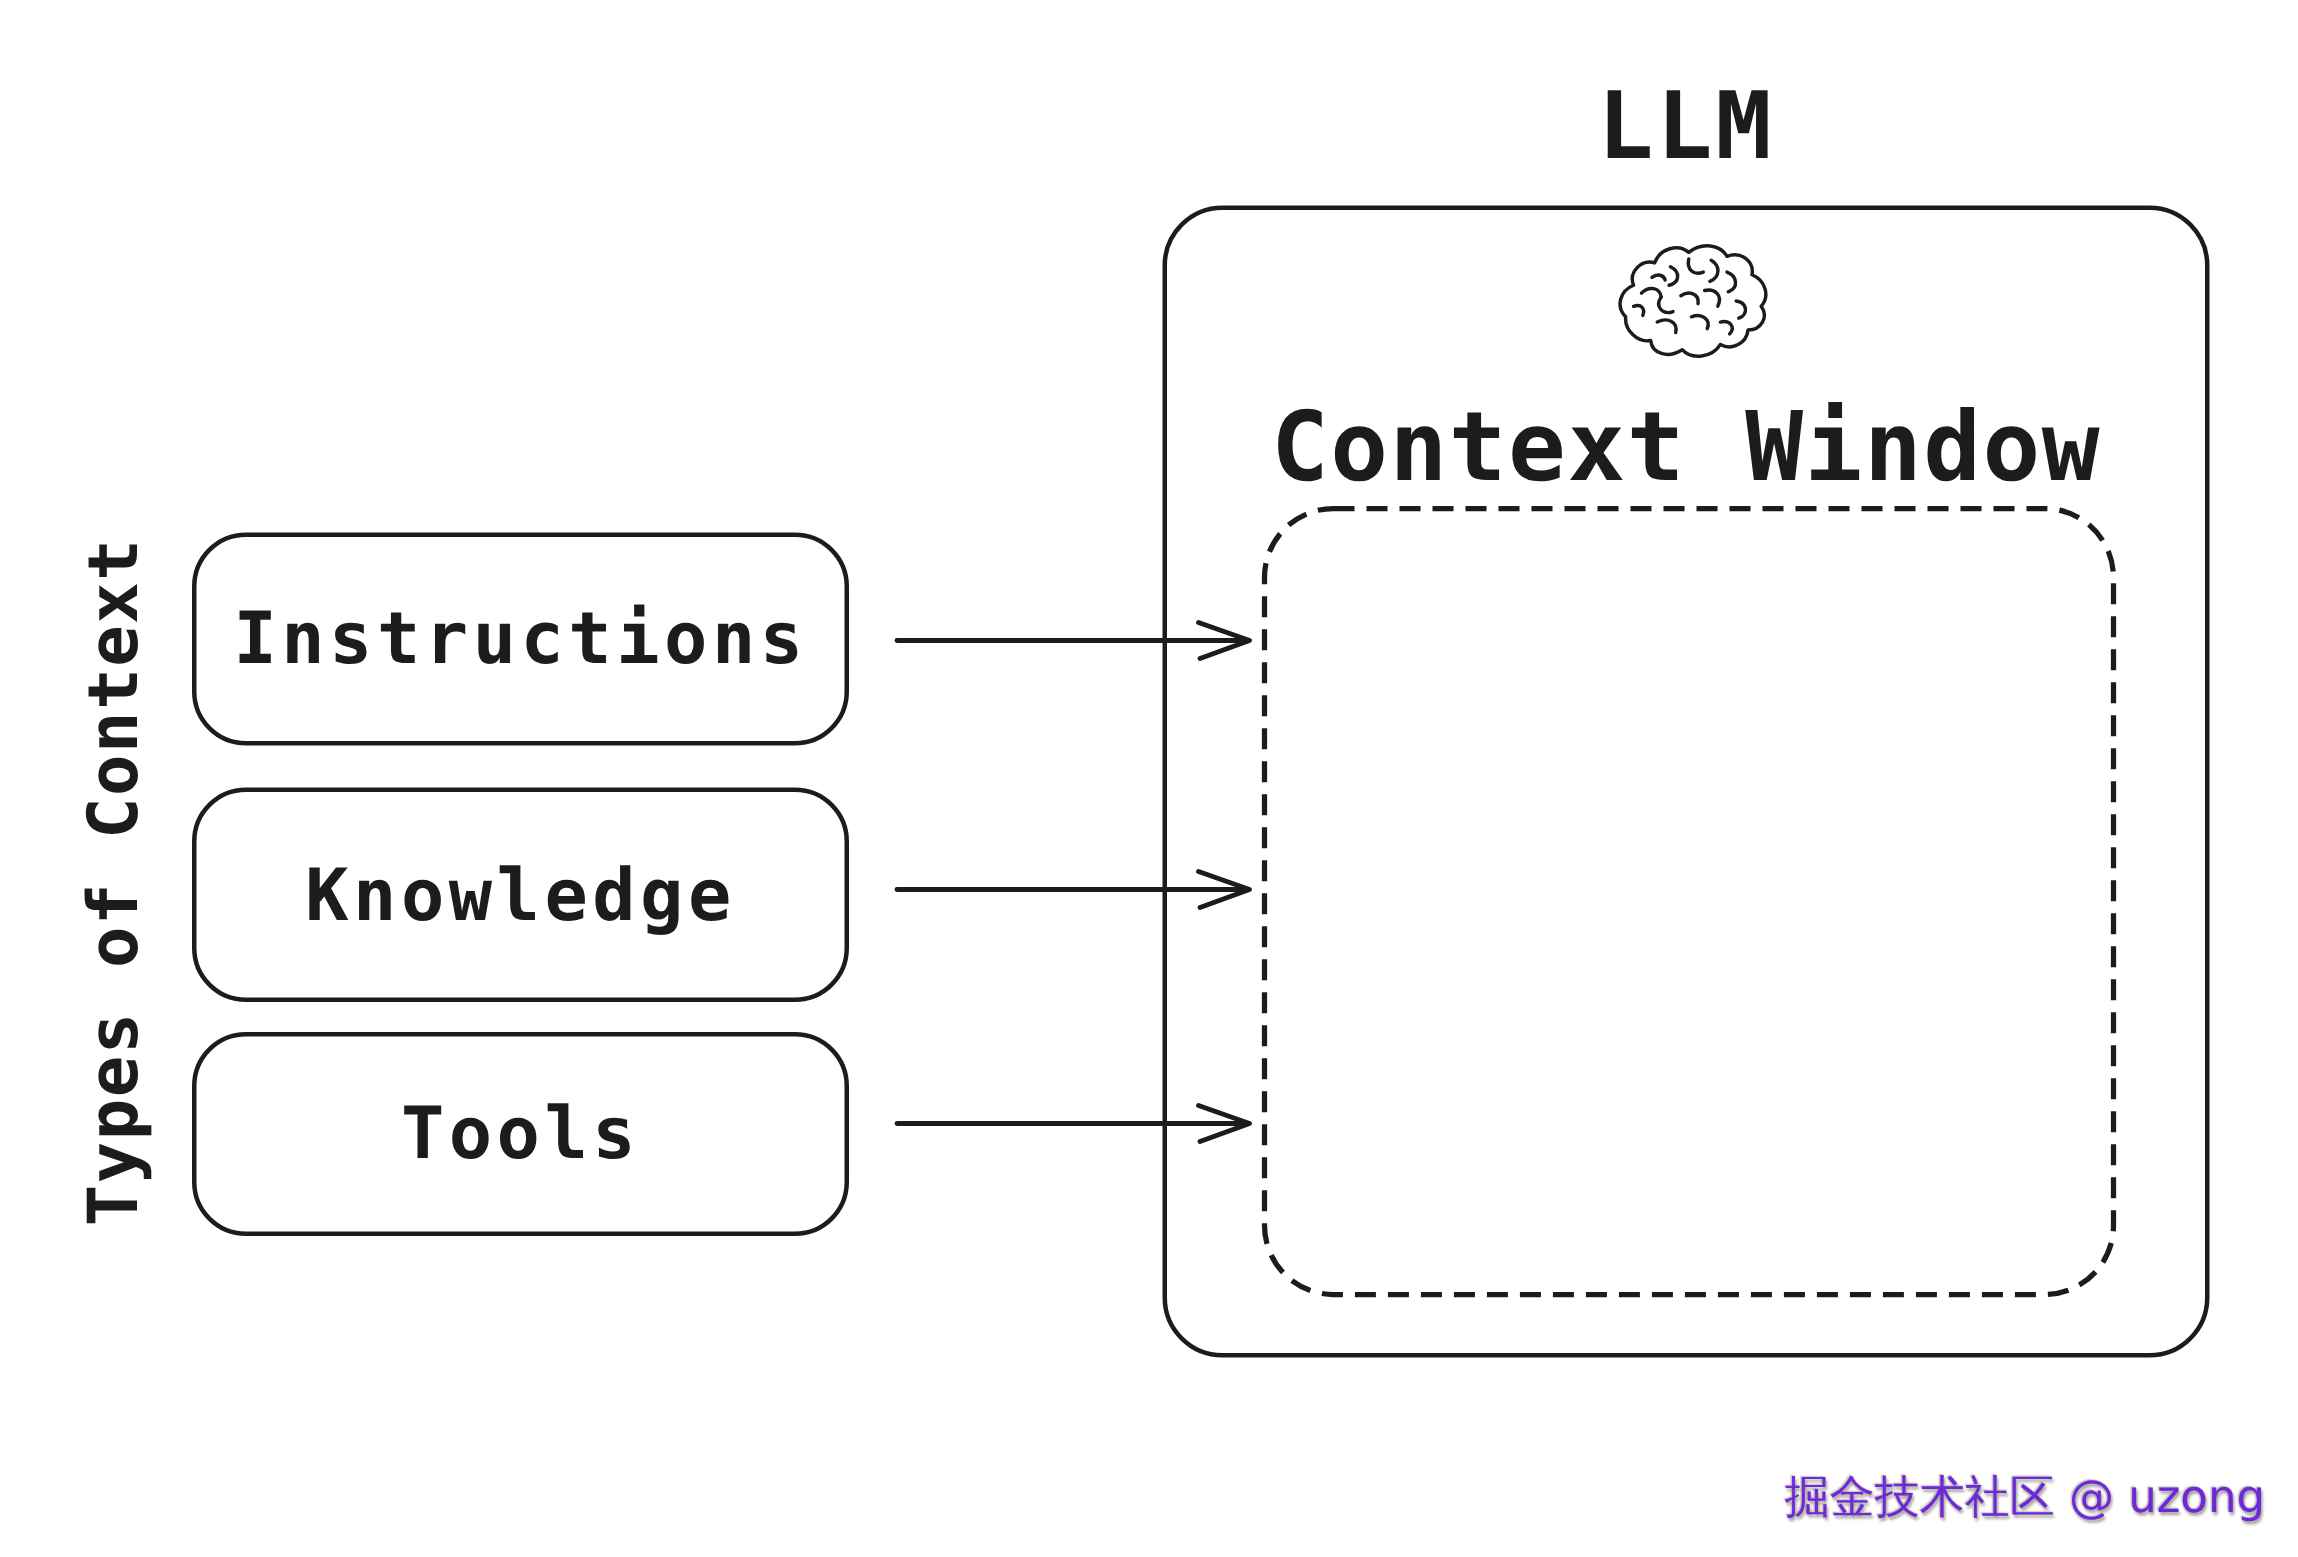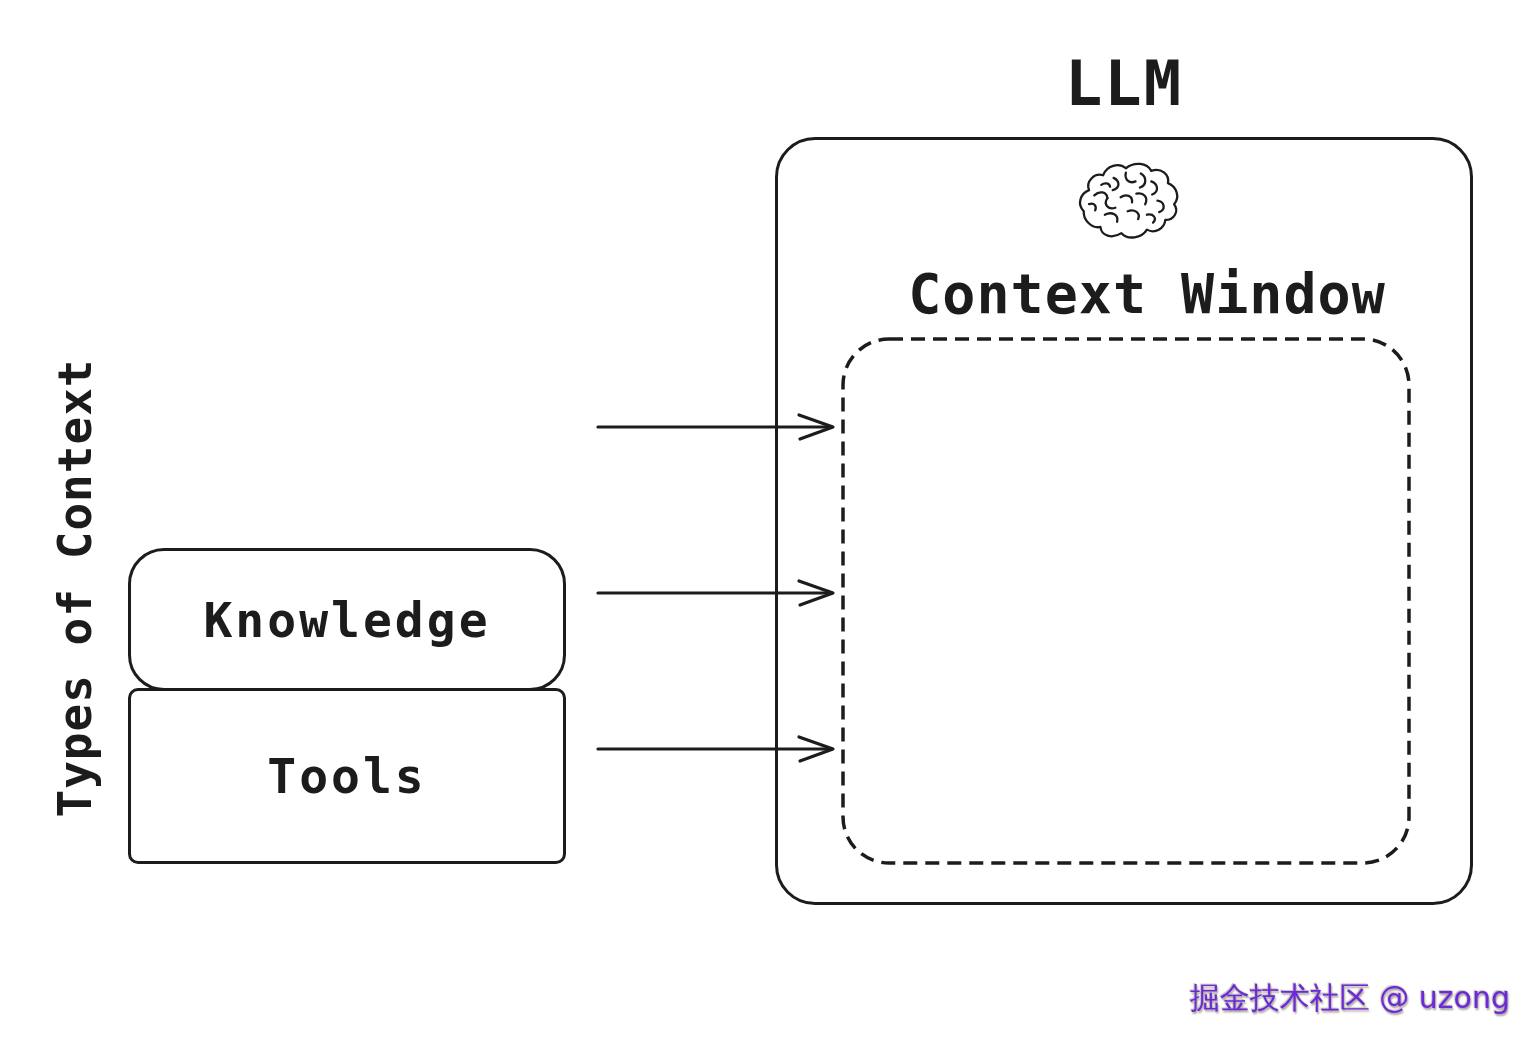--- a/index.html
+++ b/index.html
@@ -32,22 +32,22 @@
     position:absolute;
     left:128px;width:438px;
     border:3.5px solid var(--ink);
     border-radius:36px;
     background:var(--bg);
     display:flex;align-items:center;justify-content:center;
     font-size:48px;font-weight:700;letter-spacing:3px;
     box-sizing:border-box;
   }
   .box-instructions{top:355px;height:142px;}
-  .box-knowledge{top:525px;height:143px;margin-top:23px;}
-  .box-tools{top:688px;height:176px;border-radius:10px;}
+  .box-knowledge{top:525px;height:143px;}
+  .box-tools{top:688px;height:136px;}
   
   .llm-title{
     position:absolute;
     left:775px;top:50px;width:698px;
     text-align:center;
     font-size:62px;font-weight:700;letter-spacing:2px;
     line-height:1.1;
   }
   
   .llm-box{
@@ -61,21 +61,21 @@
   }
   .brain{
     position:absolute;
     left:290px;top:16px;
     width:114px;height:92px;
   }
   .cw-label{
     position:absolute;
     left:0;top:122px;width:100%;
     text-align:center;
-    font-size:55px;font-weight:700;letter-spacing:1px;margin-left:23px;
+    font-size:64px;font-weight:700;letter-spacing:1px;
   }
   .cw-dashed{
     position:absolute;
     left:62px;top:196px;
     width:572px;height:530px;
   }
   
   .arrows{
     position:absolute;left:0;top:0;
     width:1532px;height:1038px;
@@ -92,20 +92,23 @@
     white-space:nowrap;
   }
 </style>
 </head>
 <body>
 
 <div class="canvas">
 
   <div class="vlabel">Types of Context</div>
 
+  <div class="ctx-box box-instructions">
+    <span>Instructions</span>
+  </div>
   <div class="ctx-box box-knowledge">
     <span>Knowledge</span>
   </div>
   <div class="ctx-box box-tools">
     <span>Tools</span>
   </div>
 
   <div class="llm-title">LLM</div>
 
   <div class="llm-box">

